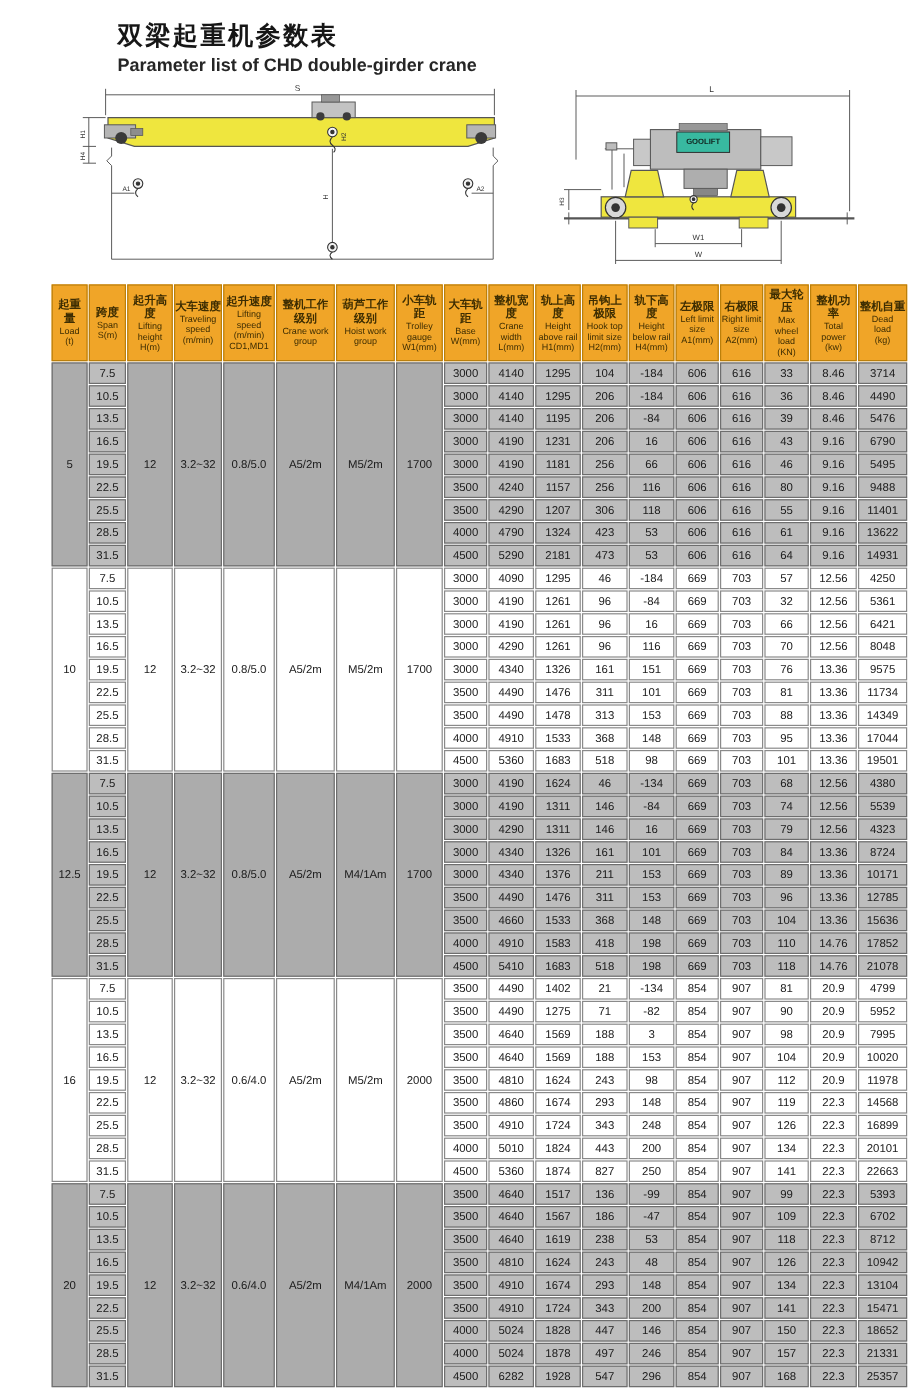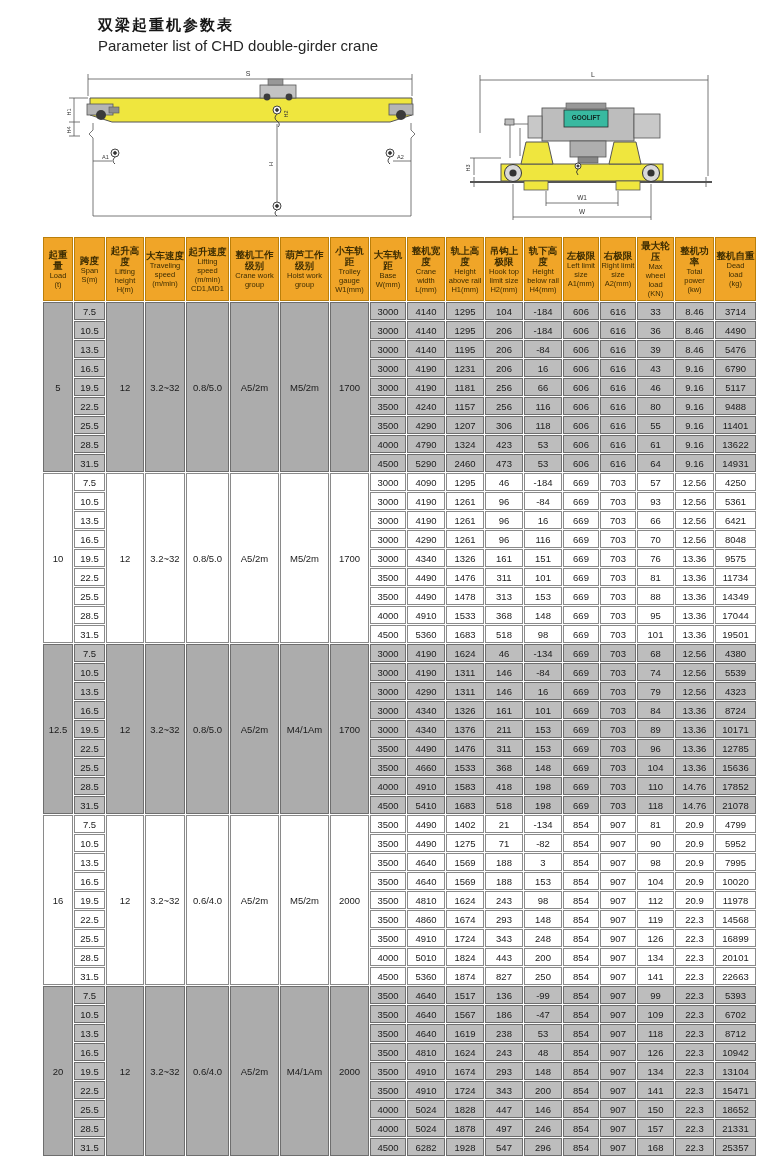--- a/index.html
+++ b/index.html
@@ -1,21 +1,21 @@
 <!DOCTYPE html>
 <html><head>
 <meta charset="utf-8">
 <style>
   * { box-sizing: border-box; margin: 0; padding: 0; }
   html,body { width: 766px; height: 1164px; background:#fff; position:relative;
     font-family:"Liberation Sans", sans-serif; overflow:hidden; }
 
   .title { position:absolute; left:98px; top:16px; }
-  .title .zh { font-size:15px; font-weight:bold; color:#161616; letter-spacing:2px; }
-  .title .en { font-size:15px; color:#262626; margin-top:2px; }
+  .title .zh { font-size:21px; font-weight:bold; color:#161616; letter-spacing:2px; }
+  .title .en { font-size:15px; color:#262626; margin-top:2px;font-weight:bold; }
 
   .diag { position:absolute; }
   #frontView { left:60px; top:66px; }
   #endView { left:466px; top:58px; }
   svg text { font-family:"Liberation Sans",sans-serif; }
 
   table.ptable { position:absolute; left:42px; top:236px; border-collapse:separate;
     border-spacing:1px; background:#fff; }
   .ptable th { background:#F0A528; border:1px solid #bb7f0a; color:#3d2d02;
     vertical-align:middle; padding:2px 0; }
@@ -361,21 +361,21 @@
         <td>19.5</td>
         <td>3000</td>
         <td>4190</td>
         <td>1181</td>
         <td>256</td>
         <td>66</td>
         <td>606</td>
         <td>616</td>
         <td>46</td>
         <td>9.16</td>
-        <td>5117</td>
+        <td>5495</td>
       </tr>
       <tr class="sh">
         <td>22.5</td>
         <td>3500</td>
         <td>4240</td>
         <td>1157</td>
         <td>256</td>
         <td>116</td>
         <td>606</td>
         <td>616</td>
@@ -406,21 +406,21 @@
         <td>606</td>
         <td>616</td>
         <td>61</td>
         <td>9.16</td>
         <td>13622</td>
       </tr>
       <tr class="sh">
         <td>31.5</td>
         <td>4500</td>
         <td>5290</td>
-        <td>2460</td>
+        <td>2181</td>
         <td>473</td>
         <td>53</td>
         <td>606</td>
         <td>616</td>
         <td>64</td>
         <td>9.16</td>
         <td>14931</td>
       </tr>
       <tr>
         <td class="mg" rowspan="9">10</td>
@@ -444,21 +444,21 @@
       </tr>
       <tr>
         <td>10.5</td>
         <td>3000</td>
         <td>4190</td>
         <td>1261</td>
         <td>96</td>
         <td>-84</td>
         <td>669</td>
         <td>703</td>
-        <td>93</td>
+        <td>32</td>
         <td>12.56</td>
         <td>5361</td>
       </tr>
       <tr>
         <td>13.5</td>
         <td>3000</td>
         <td>4190</td>
         <td>1261</td>
         <td>96</td>
         <td>16</td>

